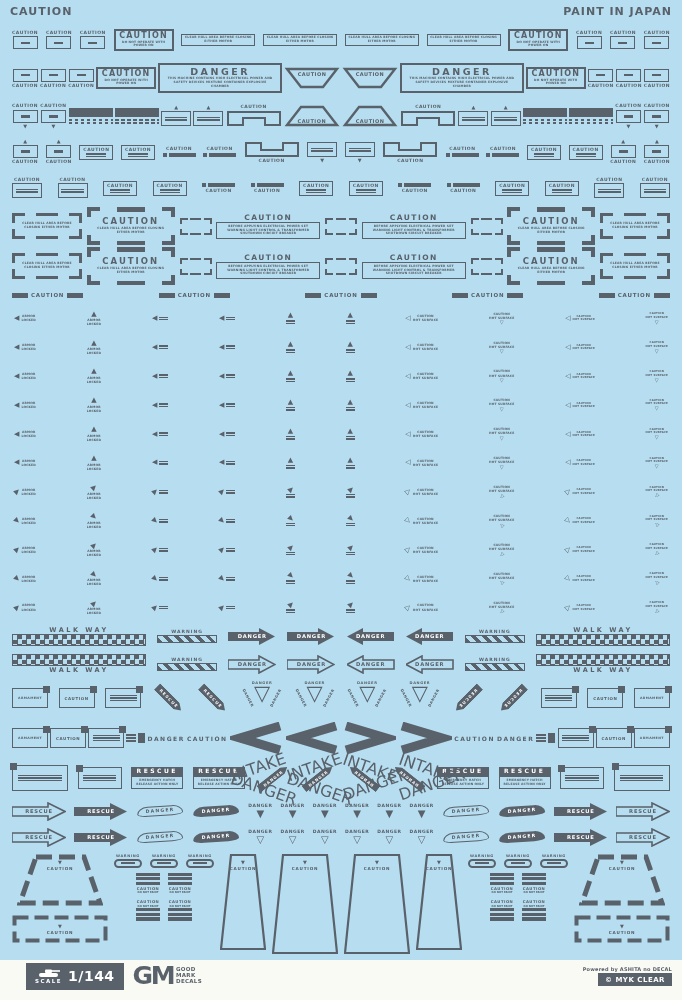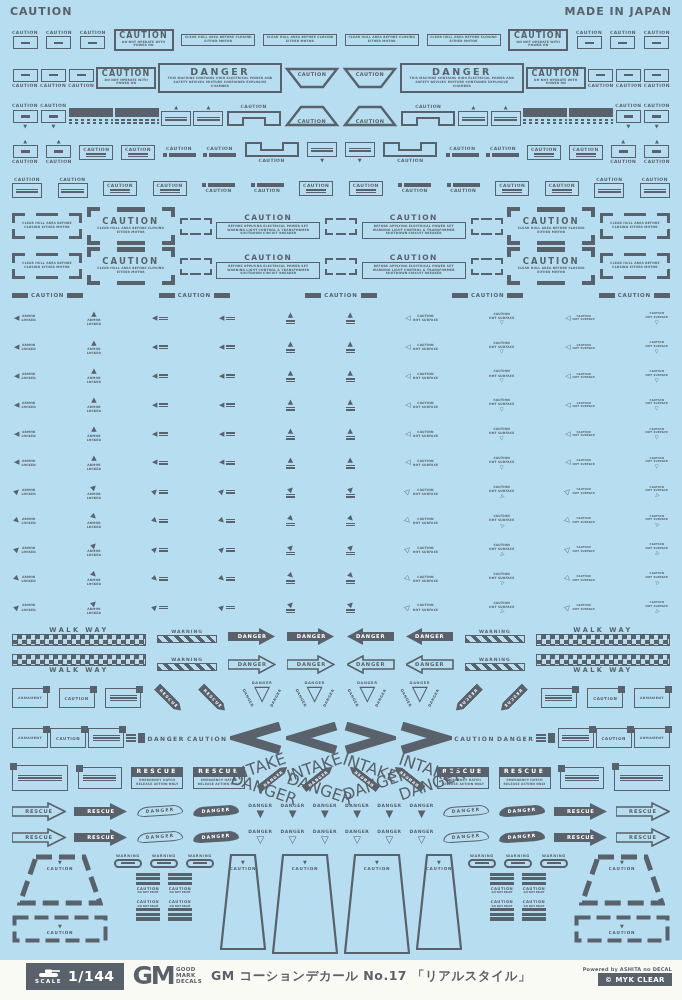--- a/index.html
+++ b/index.html
@@ -150,21 +150,21 @@
   .credits{margin-left:auto;display:flex;flex-direction:column;align-items:flex-end;gap:1.5px;padding-right:2px}
   .powered{font-size:5px;font-weight:700;letter-spacing:.2px}
   .myk{background:var(--ink);color:#fff;font-size:7px;font-weight:700;padding:2.5px 7px;letter-spacing:.5px}
 </style>
 </head>
 <body>
 
 <div class="sheet">
   <div class="hdr">
     <span class="hdl">CAUTION</span>
-    <span class="hdl">MADE IN JAPAN</span>
+    <span class="hdl">PAINT IN JAPAN</span>
   </div>
 
   <div id="rows">
       <div class="row" style="height: 36px;">
         <div class="col">
           <div class="lbl4">CAUTION</div>
           <div class="tbx">
             <div class="tdash"></div>
           </div>
         </div>
@@ -2223,19 +2223,18 @@
       <span class="sbval">1/144</span>
     </div>
     <div class="brand">
       <span class="gm">GM</span>
       <span class="gml">
         <i>GOOD</i>
         <i>MARK</i>
         <i>DECALS</i>
       </span>
     </div>
-    <div class="ftitle">GM コーションデカール No.17 「リアルスタイル」</div>
     <div class="credits">
       <div class="powered">Powered by ASHITA no DECAL</div>
       <div class="myk">© MYK CLEAR</div>
     </div>
   </div>
 </div>
 
 </body></html>

